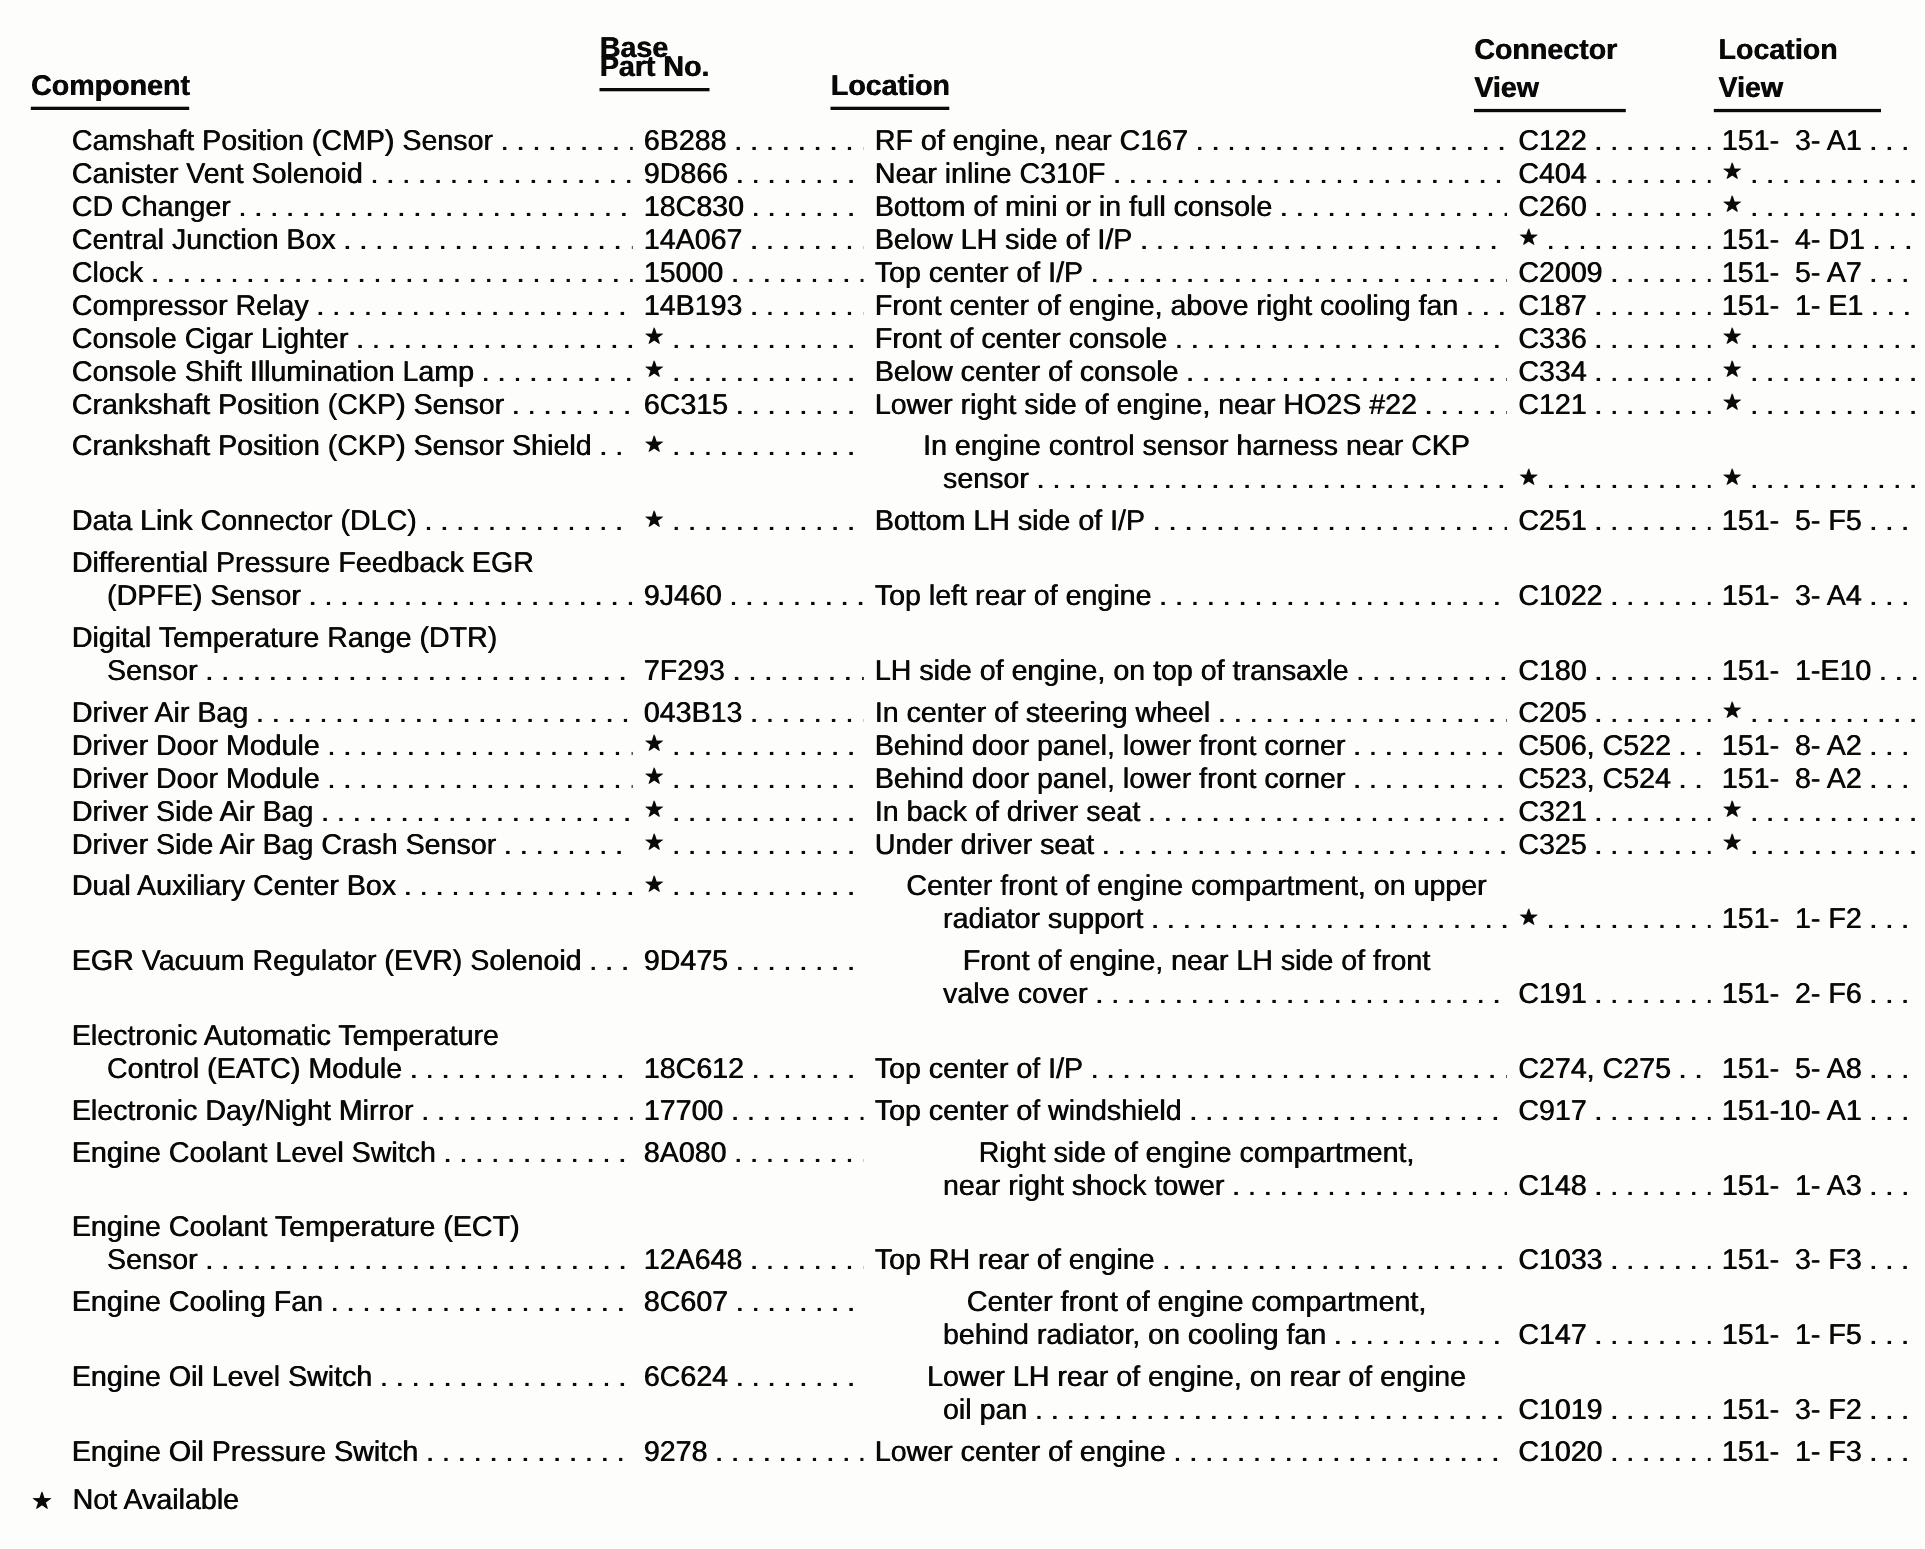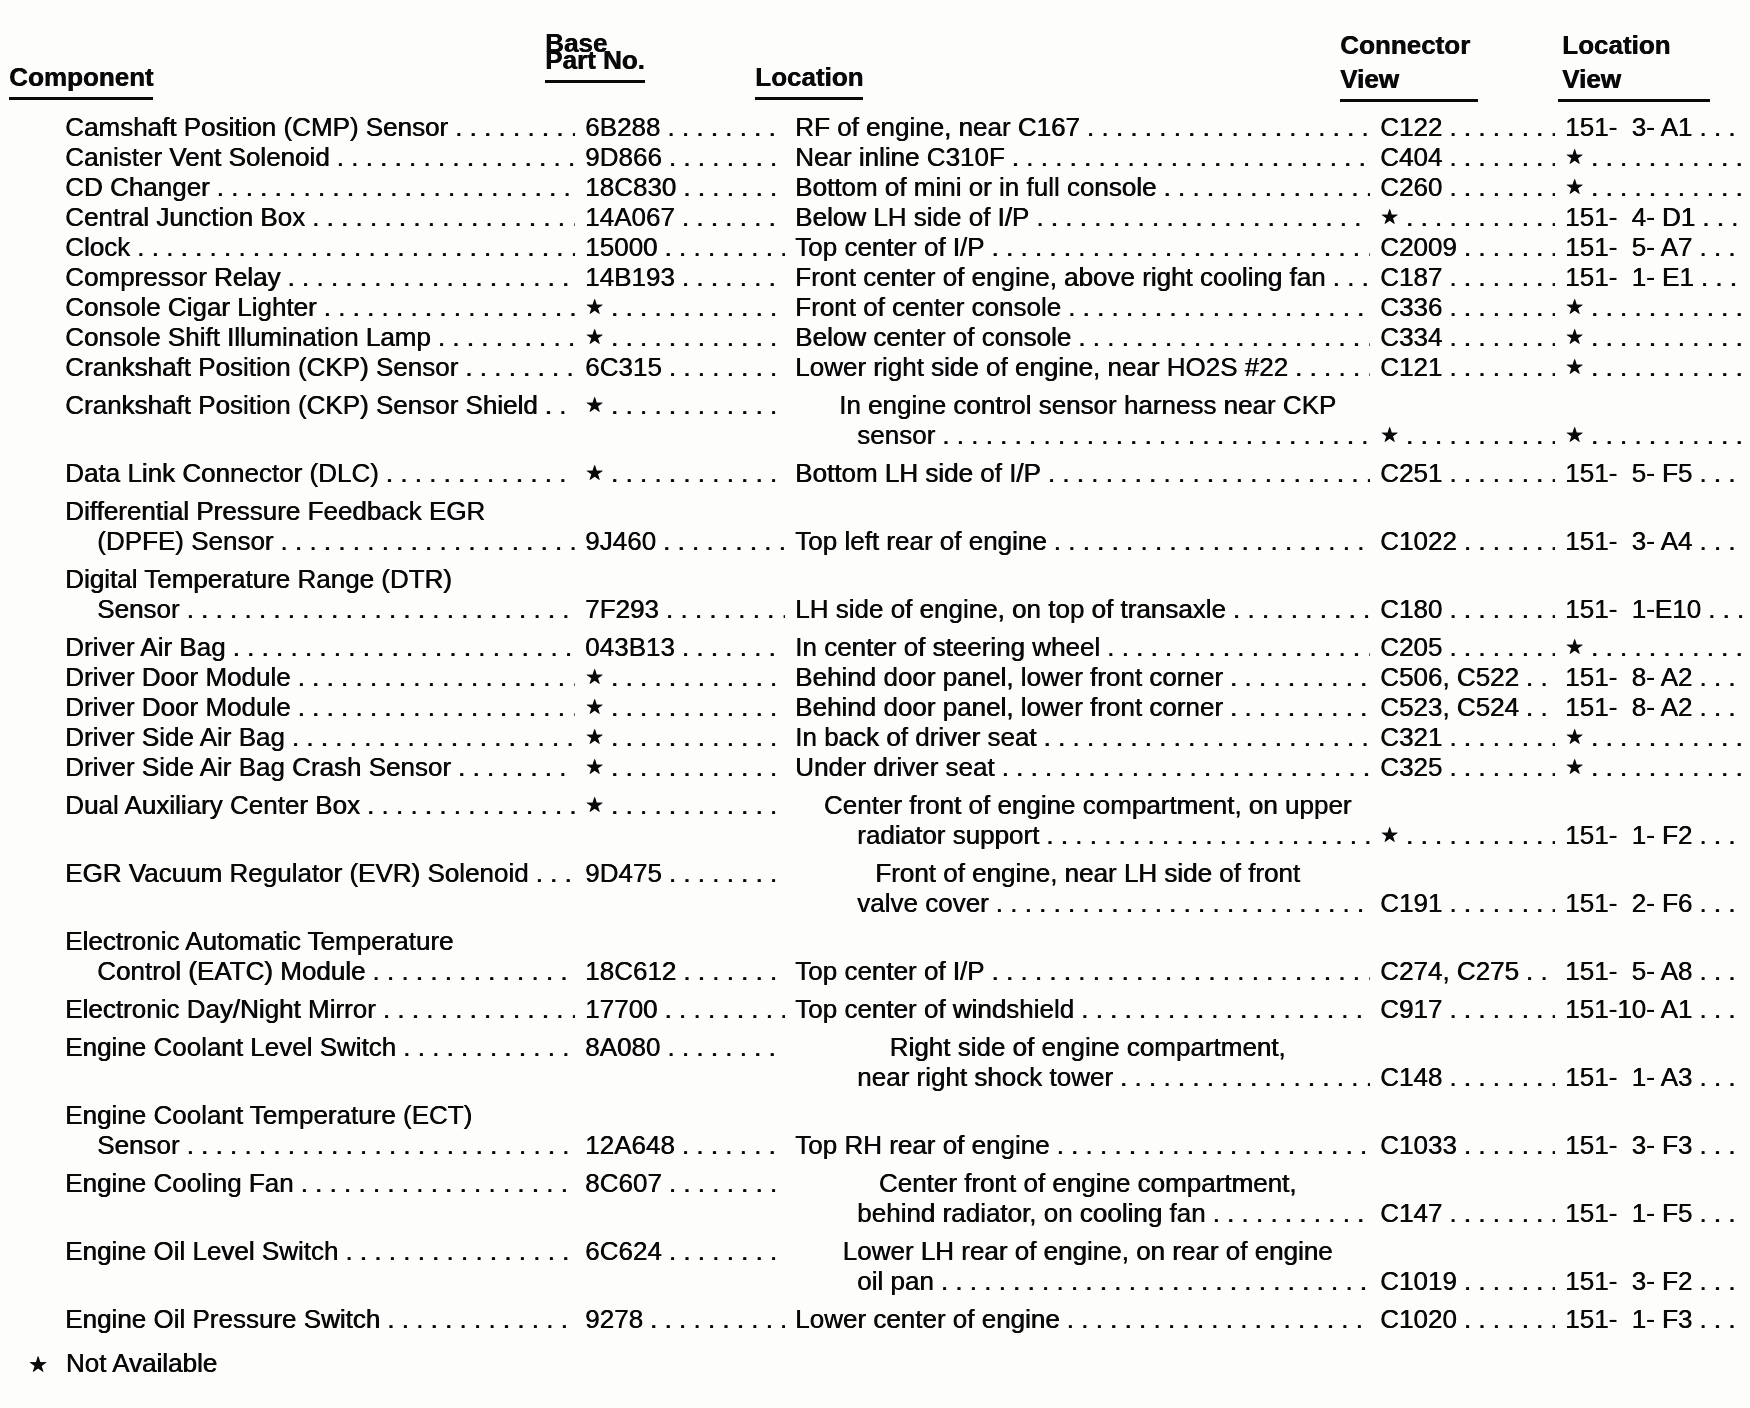--- a/index.html
+++ b/index.html
@@ -61,21 +61,21 @@
     display:flex;align-items:baseline;
   }
   #footnote .star{font-size:22px;margin-right:18px;}
 </style>
 </head>
 <body>
 
 <div id="page">
 
   <div id="header">
-    <div class="h hu" style="left:9px;top:62px">Component</div>
+    <div class="h hu" style="left:28px;top:62px">Component</div>
     <div class="h" style="left:545px;top:28px">Base</div>
     <div class="h hu" style="left:545px;top:45px">Part No.</div>
     <div class="h hu" style="left:755px;top:62px">Location</div>
     <div class="h" style="left:1340px;top:30px">Connector</div>
     <div class="h" style="left:1340px;top:64px">View</div>
     <div class="hrule" style="left:1340px;top:99px;width:138px"></div>
     <div class="h" style="left:1562px;top:30px">Location</div>
     <div class="h" style="left:1562px;top:64px">View</div>
     <div class="hrule" style="left:1558px;top:99px;width:152px"></div>
   </div>

